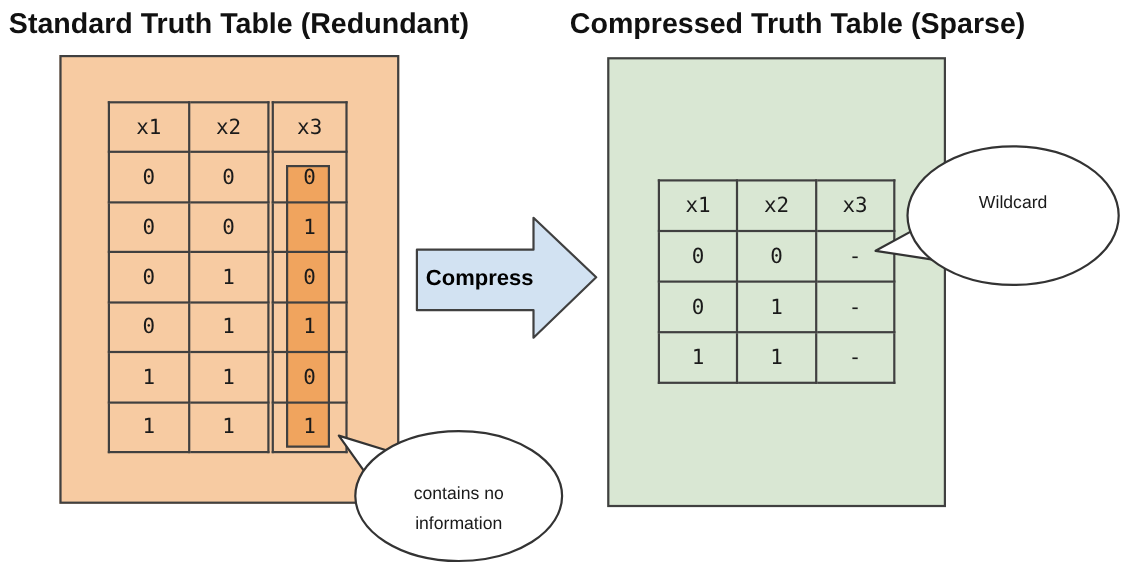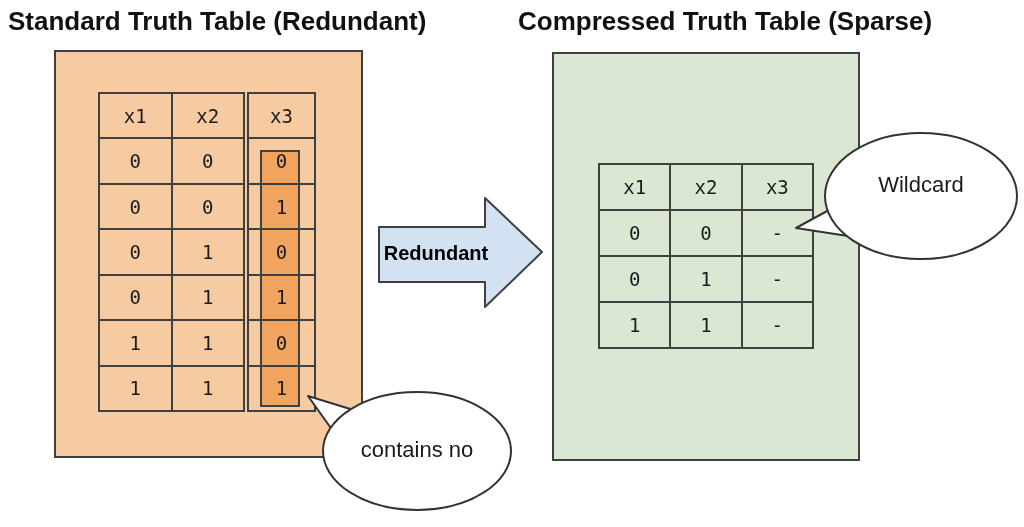--- a/index.html
+++ b/index.html
@@ -49,21 +49,21 @@
   #diagram-svg{position:absolute;left:0;top:0;z-index:3;pointer-events:none;}
   .arrow-shape{fill:var(--arrow-blue);stroke:var(--line);stroke-width:2;stroke-linejoin:round;}
   .bubble-shape{fill:var(--bubble-fill);stroke:var(--bubble-stroke);stroke-width:2;stroke-linejoin:round;}
 
   #arrow-label{
     position:absolute;left:376px;top:242px;width:120px;z-index:4;
     text-align:center;font-size:20px;font-weight:bold;color:#000;
   }
   .callout-text{
     position:absolute;z-index:5;text-align:center;
-    font-size:22px;line-height:27px;color:#1a1a1a;
+    font-size:16px;line-height:27px;color:#1a1a1a;
   }
   #callout-noinfo-text{left:317px;top:424px;width:200px;margin-top:12px;}
   #callout-wildcard-text{left:821px;top:171px;width:200px;}
 </style>
 </head>
 <body>
 
 <div id="stage">
 
   <div class="title" id="title-left">Standard Truth Table (Redundant)</div>
@@ -166,23 +166,24 @@
   <svg id="diagram-svg" width="1024" height="527" viewBox="0 0 1024 527">
     <polygon class="arrow-shape" points="379,227 485,227 485,198 542,252 485,307 485,282 379,282"></polygon>
 
     <path class="bubble-shape" d="M 308 396 L 360 412 L 338 438 Z"></path>
     <ellipse class="bubble-shape" cx="417" cy="451" rx="94" ry="59"></ellipse>
 
     <path class="bubble-shape" d="M 796 228 L 840 204 L 848 236 Z"></path>
     <ellipse class="bubble-shape" cx="921" cy="196" rx="96" ry="63"></ellipse>
   </svg>
 
-  <div id="arrow-label">Redundant</div>
+  <div id="arrow-label">Compress</div>
 
   <div class="callout-text" id="callout-noinfo-text">
     <div>contains no</div>
+    <div>information</div>
   </div>
 
   <div class="callout-text" id="callout-wildcard-text">
     <div>Wildcard</div>
   </div>
 
 </div>
 
 </body></html>

